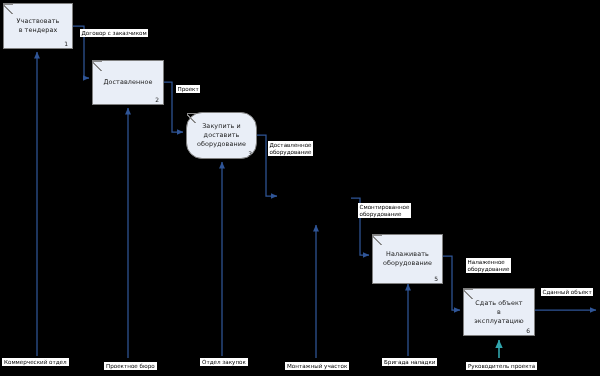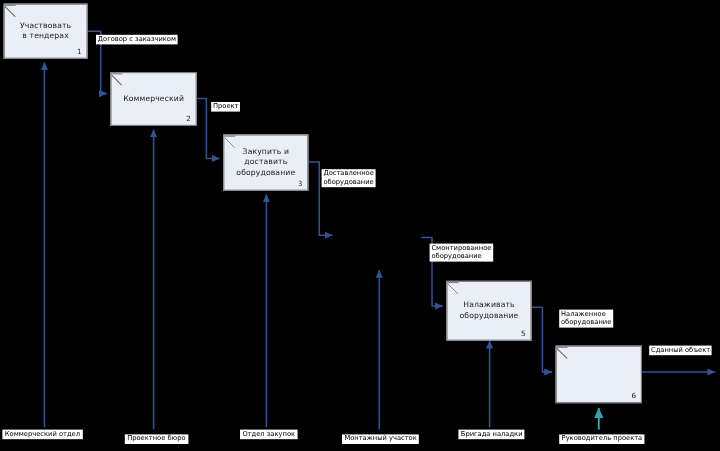--- a/index.html
+++ b/index.html
@@ -108,42 +108,44 @@
 
   <div class="abox" style="left:3px;top:3px;width:70px;height:46px;">
     <span class="corner"></span>
     <span class="atitle">Участвовать в
 тендерах</span>
     <span class="anum">1</span>
   </div>
 
   <div class="abox" style="left:92px;top:60px;width:72px;height:45px;">
     <span class="corner"></span>
-    <span class="atitle">Коммерческий</span>
+    <span class="atitle">Доставленное</span>
     <span class="anum">2</span>
   </div>
 
-  <div class="abox" style="left:186px;top:112px;width:71px;height:47px;">
+  <div class="abox" style="left:186px;top:112px;width:71px;height:47px;border-radius:16px;">
     <span class="corner"></span>
     <span class="atitle">Закупить и
 доставить
 оборудование</span>
     <span class="anum">3</span>
   </div>
 
 
   <div class="abox" style="left:372px;top:234px;width:71px;height:50px;">
     <span class="corner"></span>
     <span class="atitle">Налаживать
 оборудование</span>
     <span class="anum">5</span>
   </div>
 
   <div class="abox" style="left:463px;top:288px;width:72px;height:48px;">
     <span class="corner"></span>
+    <span class="atitle">Сдать объект в
+эксплуатацию</span>
     <span class="anum">6</span>
   </div>
 
   <div class="flowlabel" style="left:80px;top:29px;">Договор с заказчиком</div>
   <div class="flowlabel" style="left:176px;top:85px;">Проект</div>
   <div class="flowlabel" style="left:268px;top:141px;">Доставленное
 оборудование</div>
   <div class="flowlabel" style="left:358px;top:203px;">Смонтированное
 оборудование</div>
   <div class="flowlabel" style="left:466px;top:258px;">Налаженное

